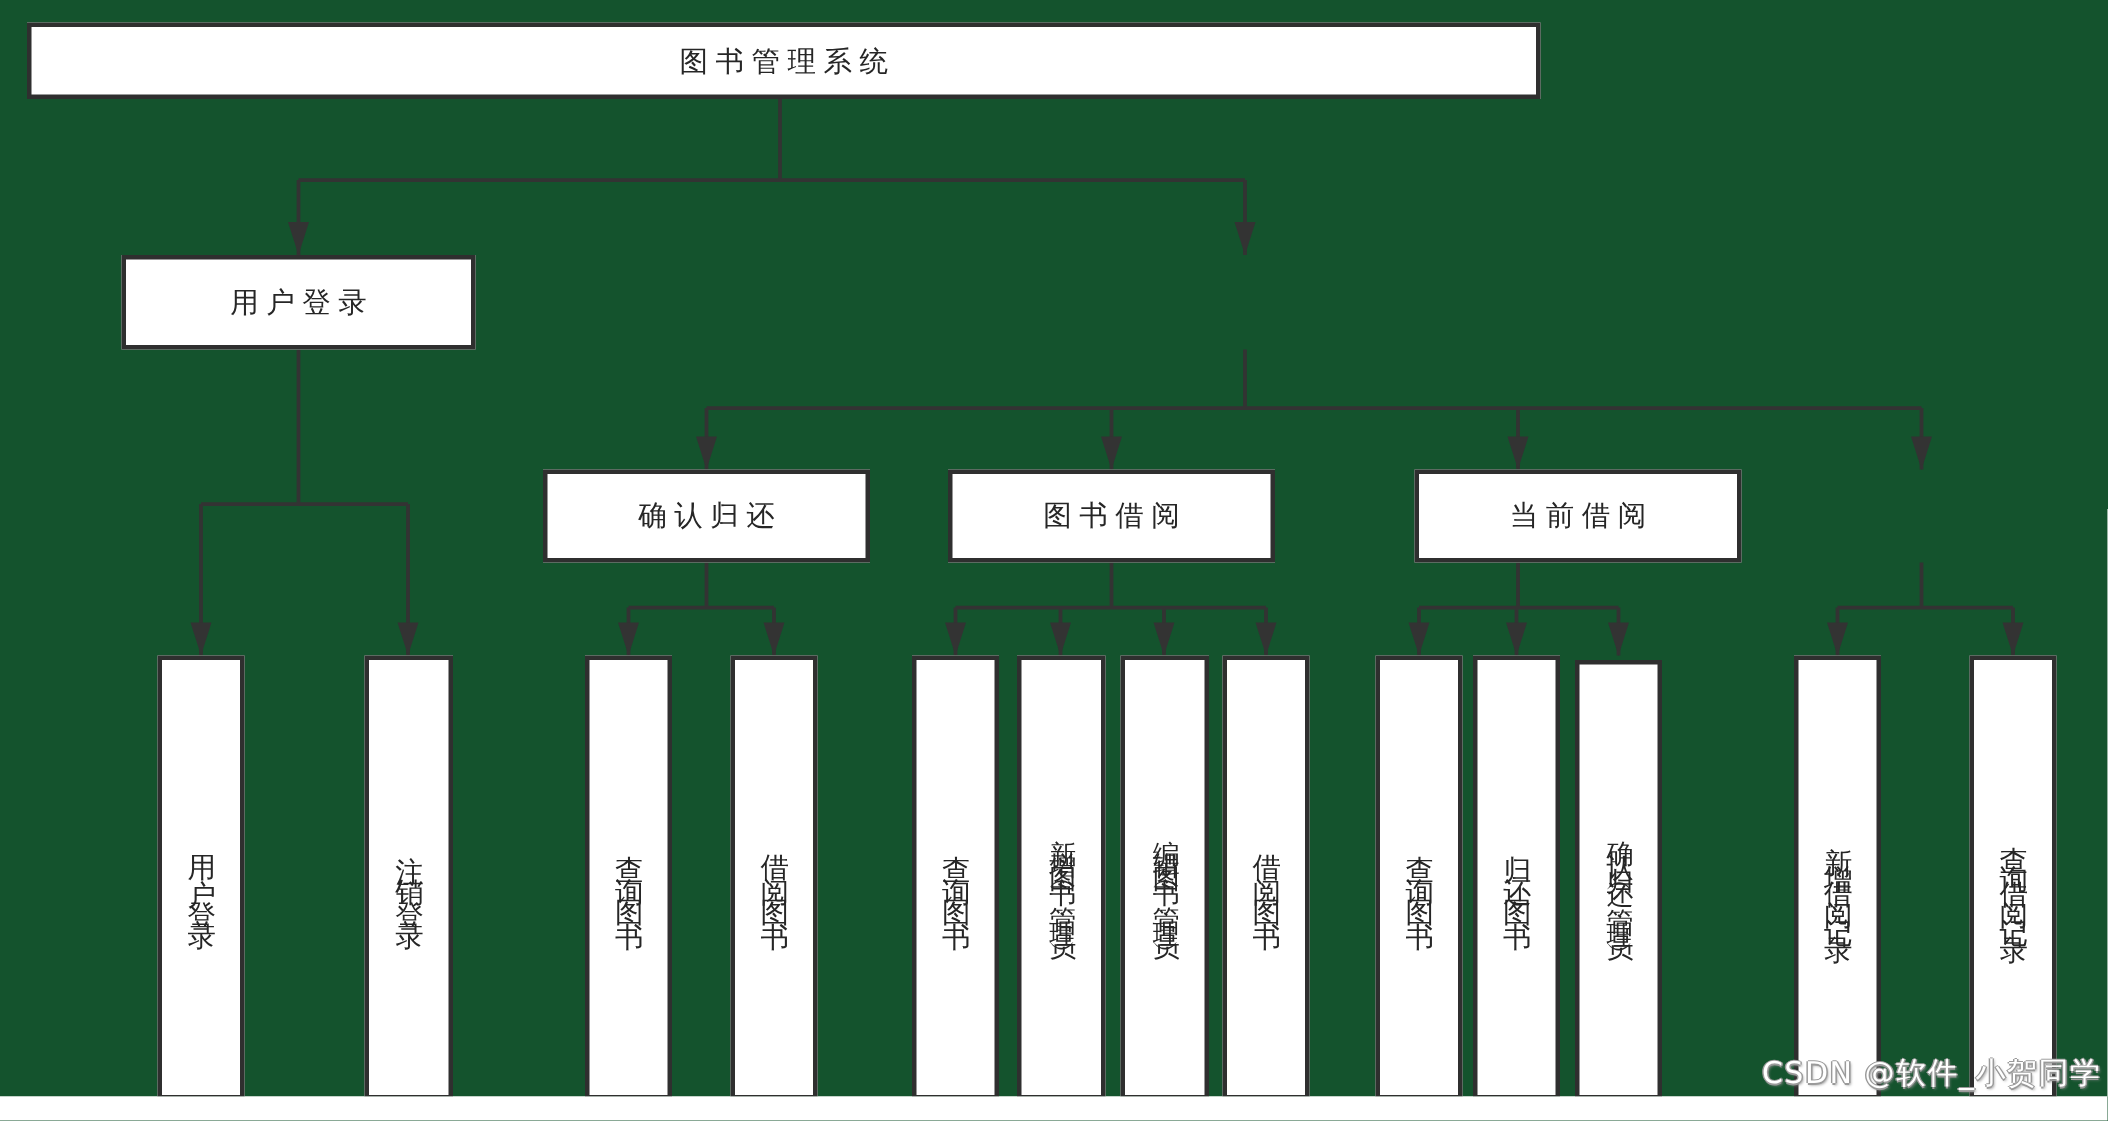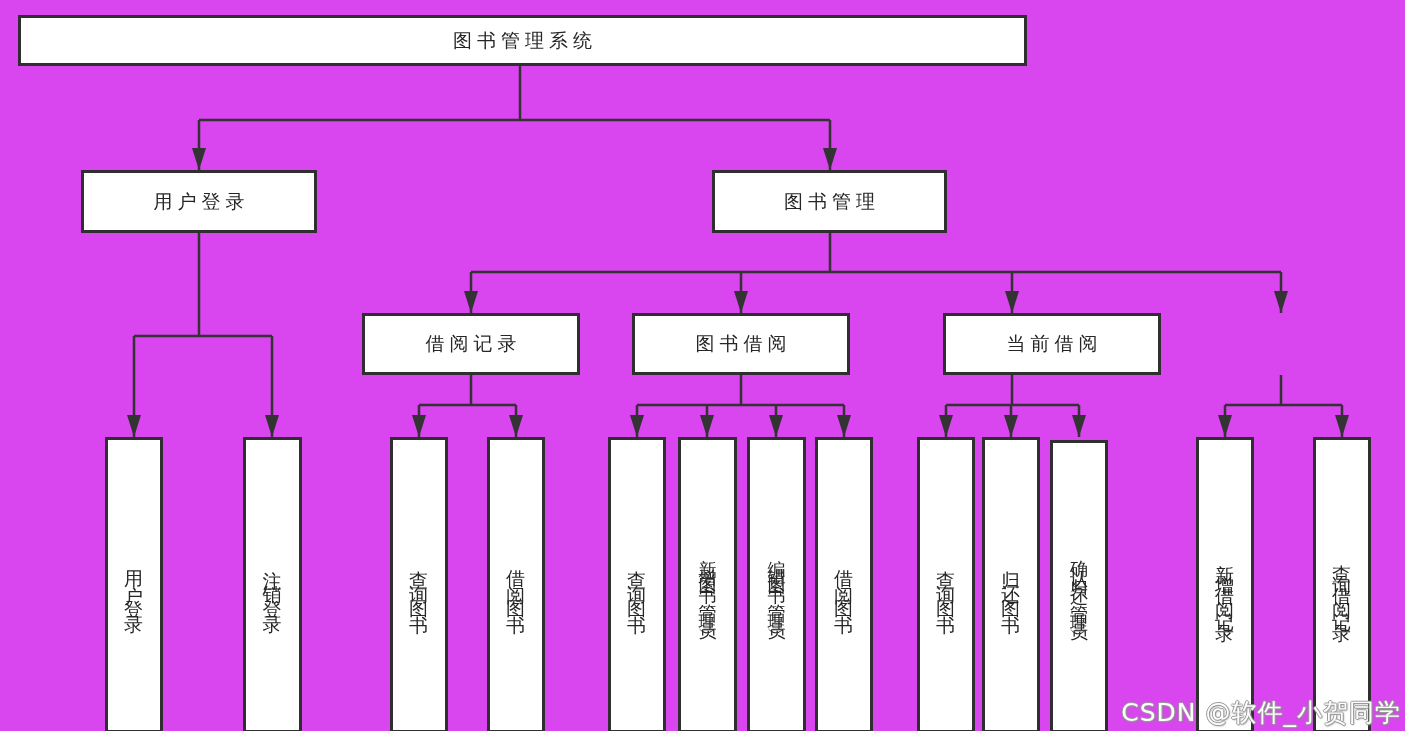--- a/index.html
+++ b/index.html
@@ -5,21 +5,21 @@
   html, body {
     margin: 0;
     padding: 0;
     background: #ffffff;
     font-family: "DejaVu Sans", sans-serif;
   }
   .stage {
     position: relative;
     width: 1405px;
     height: 731px;
-    background: #d946ef;
+    background: #14532d;
     overflow: hidden;
   }
   .connectors {
     position: absolute;
     left: 0;
     top: 0;
     pointer-events: none;
   }
   .box {
     position: absolute;
@@ -49,21 +49,21 @@
     letter-spacing: 12px;
   }
   .leaf.len9 .vtext {
     font-size: 18px;
     letter-spacing: 9px;
   }
   .watermark {
     position: absolute;
     right: 4px;
     bottom: 2px;
-    font-size: 25px;
+    font-size: 20px;
     color: #ffffff;
     letter-spacing: 1px;
     text-shadow:
       1px 0 0 #9a9a9a, -1px 0 0 #9a9a9a,
       0 1px 0 #9a9a9a, 0 -1px 0 #9a9a9a,
       1px 1px 2px #8a8a8a;
     white-space: nowrap;
   }
 </style>
 </head>
@@ -111,26 +111,23 @@
     </g>
   </svg>
 
   <div class="box" style="left:18px; top:15px; width:1009px; height:51px;">
     <span class="hlabel">图书管理系统</span>
   </div>
 
   <div class="box" style="left:81px; top:170px; width:236px; height:63px;">
     <span class="hlabel">用户登录</span>
   </div>
-  <div class="box" style="left:712px; top:170px; width:235px; height:63px;">
-    <span class="hlabel">图书管理</span>
-  </div>
 
   <div class="box" style="left:362px; top:313px; width:218px; height:62px;">
-    <span class="hlabel">借阅记录</span>
+    <span class="hlabel">确认归还</span>
   </div>
   <div class="box" style="left:632px; top:313px; width:218px; height:62px;">
     <span class="hlabel">图书借阅</span>
   </div>
   <div class="box" style="left:903px; top:313px; width:218px; height:62px;margin-left:40px;">
     <span class="hlabel">当前借阅</span>
   </div>
 
   <div class="box leaf" style="left:105px; top:437px; width:58px; height:296px;">
     <span class="vtext">用户登录</span>

